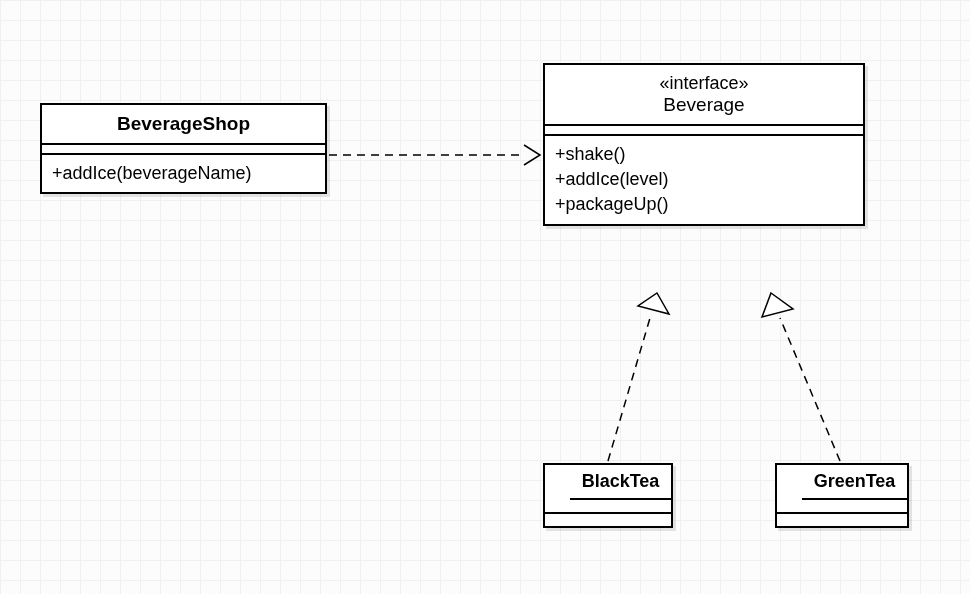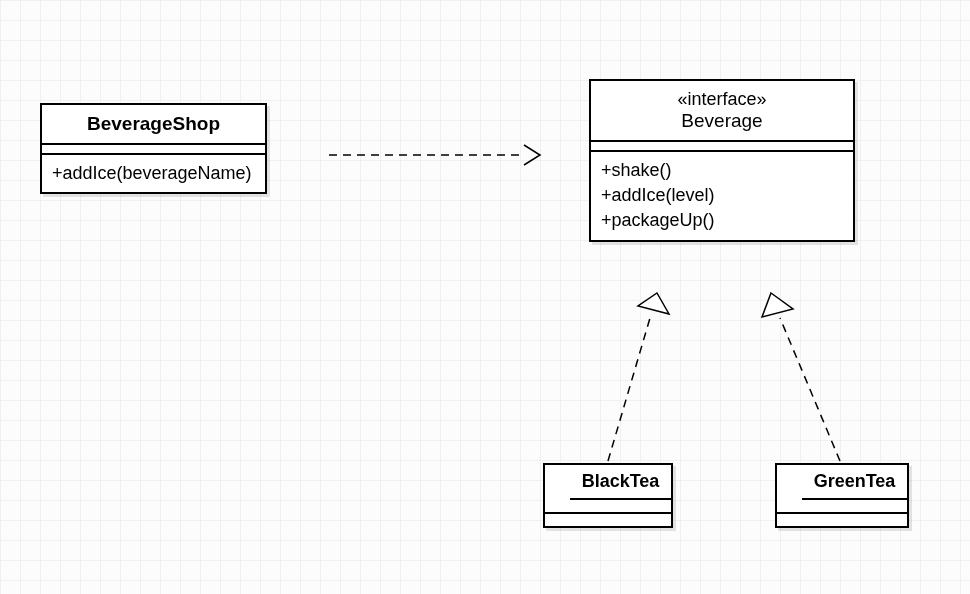--- a/index.html
+++ b/index.html
@@ -105,31 +105,31 @@
     
     .triangle-head {
       stroke: #000000;
       stroke-width: 1.5;
       fill: #ffffff;
     }
   </style>
 </head>
 <body>
 
-<div class="uml-class" style="left:40px; top:103px; width:227px;">
+<div class="uml-class" style="left:40px; top:103px; width:287px;">
   <div class="class-name">
     <span>BeverageShop</span>
   </div>
   <div class="attributes"></div>
   <div class="methods">
     <div>+addIce(beverageName)</div>
   </div>
 </div>
 
-<div class="uml-class" style="left:543px; top:79px; width:266px;margin-left:46px;">
+<div class="uml-class" style="left:543px; top:63px; width:322px;">
   <div class="class-name">
     <span class="stereotype">«interface»</span>
     <span class="class-title">Beverage</span>
   </div>
   <div class="attributes"></div>
   <div class="methods">
     <div>+shake()</div>
     <div>+addIce(level)</div>
     <div>+packageUp()</div>
   </div>

